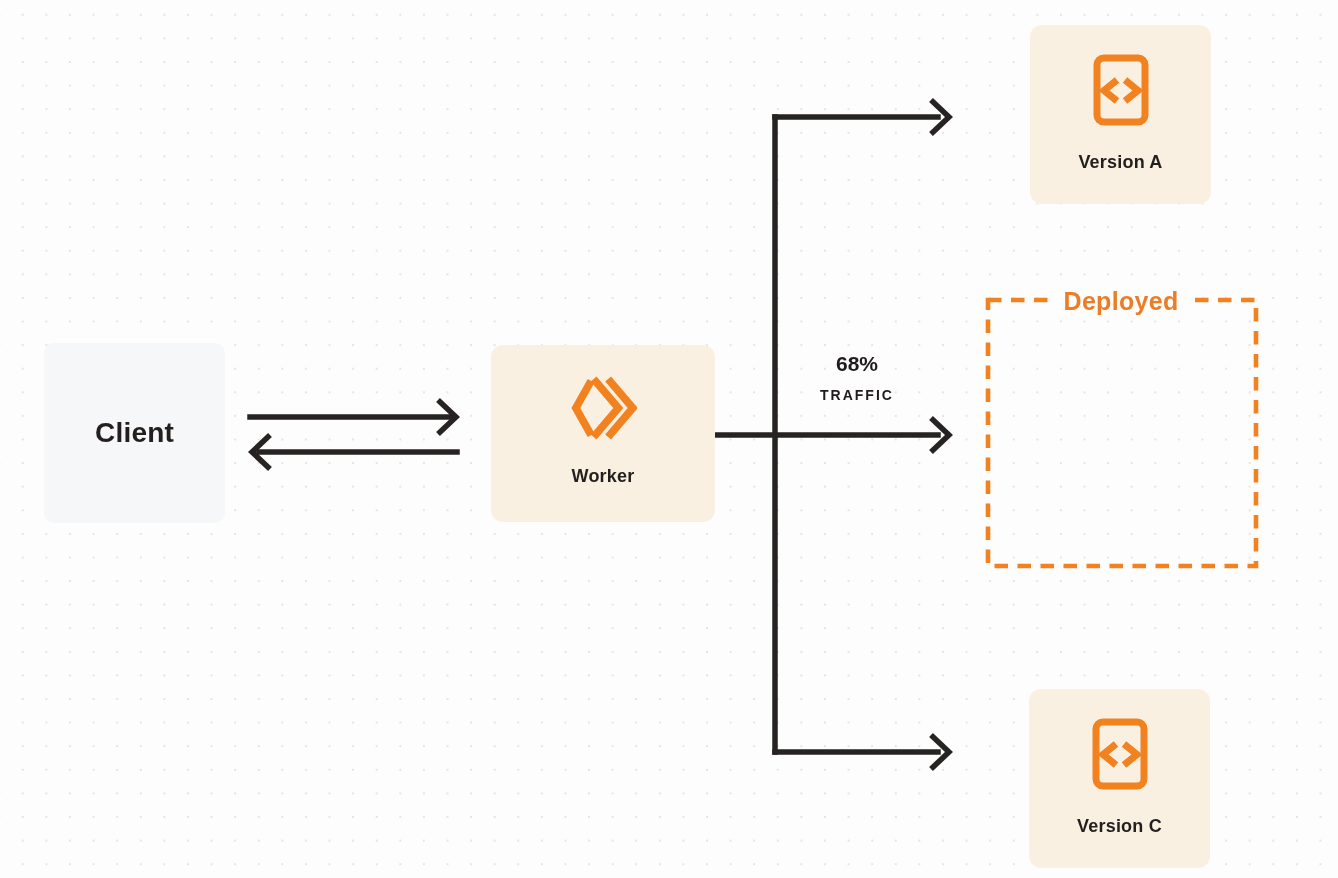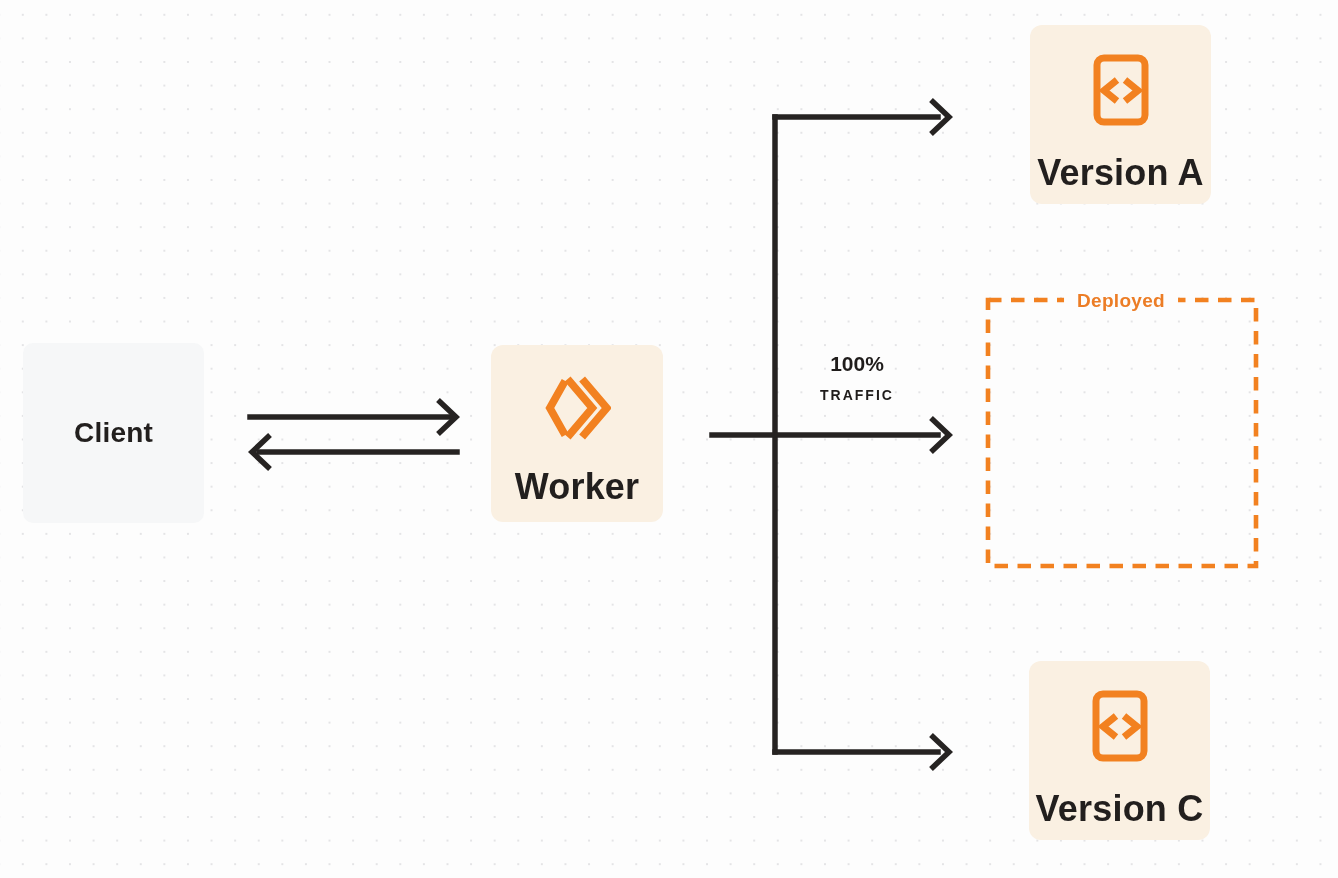--- a/index.html
+++ b/index.html
@@ -25,66 +25,66 @@
   }
   .node {
     position: absolute;
     z-index: 2;
     display: flex;
     flex-direction: column;
     align-items: center;
     box-sizing: border-box;
   }
   .node-label {
-    font-size: 36px;
+    font-size: 18px;
     font-weight: 700;
     color: #221F1E;
     letter-spacing: 0.2px;
     white-space: nowrap;
   }
   #client-node {
-    left: 23px; top: 343px;
+    left: 44px; top: 343px;
     width: 181px; height: 180px;
     background: #F6F7F8;
     border-radius: 10px;
     justify-content: center;
   }
   #worker-node {
     left: 491px; top: 345px;
-    width: 172px; height: 177px;
+    width: 224px; height: 177px;
     background: #FAF0E2;
     border-radius: 12px;
     padding-top: 29px;
     gap: 24px;
   }
   .version-node {
     width: 181px; height: 179px;
     background: #FAF0E2;
     border-radius: 12px;
     padding-top: 29px;
     gap: 26px;
   }
   #version-a-node { left: 1030px; top: 25px; }
   #version-b-node { left: 1030px; top: 344px; }
-  #version-c-node { left: 1029px; top: 661px; text-align: center; }
+  #version-c-node { left: 1029px; top: 689px; text-align: center; }
   .icon-wrap {
     display: block;
     line-height: 0;
   }
   #deployed-label {
     position: absolute;
     z-index: 3;
     left: 1121px;
     top: 284px;
     transform: translateX(-50%);
     background: #FDFDFD;
     padding: 0 13px;
     height: 34px;
     line-height: 34px;
-    font-size: 19px;
+    font-size: 25px;
     font-weight: 700;
     color: #EC7D26;
     letter-spacing: 0.3px;
     white-space: nowrap;
   }
   #traffic-label {
     position: absolute;
     z-index: 3;
     left: 787px;
     top: 349px;
@@ -173,17 +173,17 @@
           <polyline points="32,26 45,36.5 32,47"></polyline>
         </g>
       </svg>
     </span>
     <div class="node-label">Version C</div>
   </div>
 
   <div id="deployed-label">Deployed</div>
 
   <div id="traffic-label">
-    <div class="pct">100%</div>
+    <div class="pct">68%</div>
     <div class="trf">TRAFFIC</div>
   </div>
 
 </div>
 
 </body></html>

